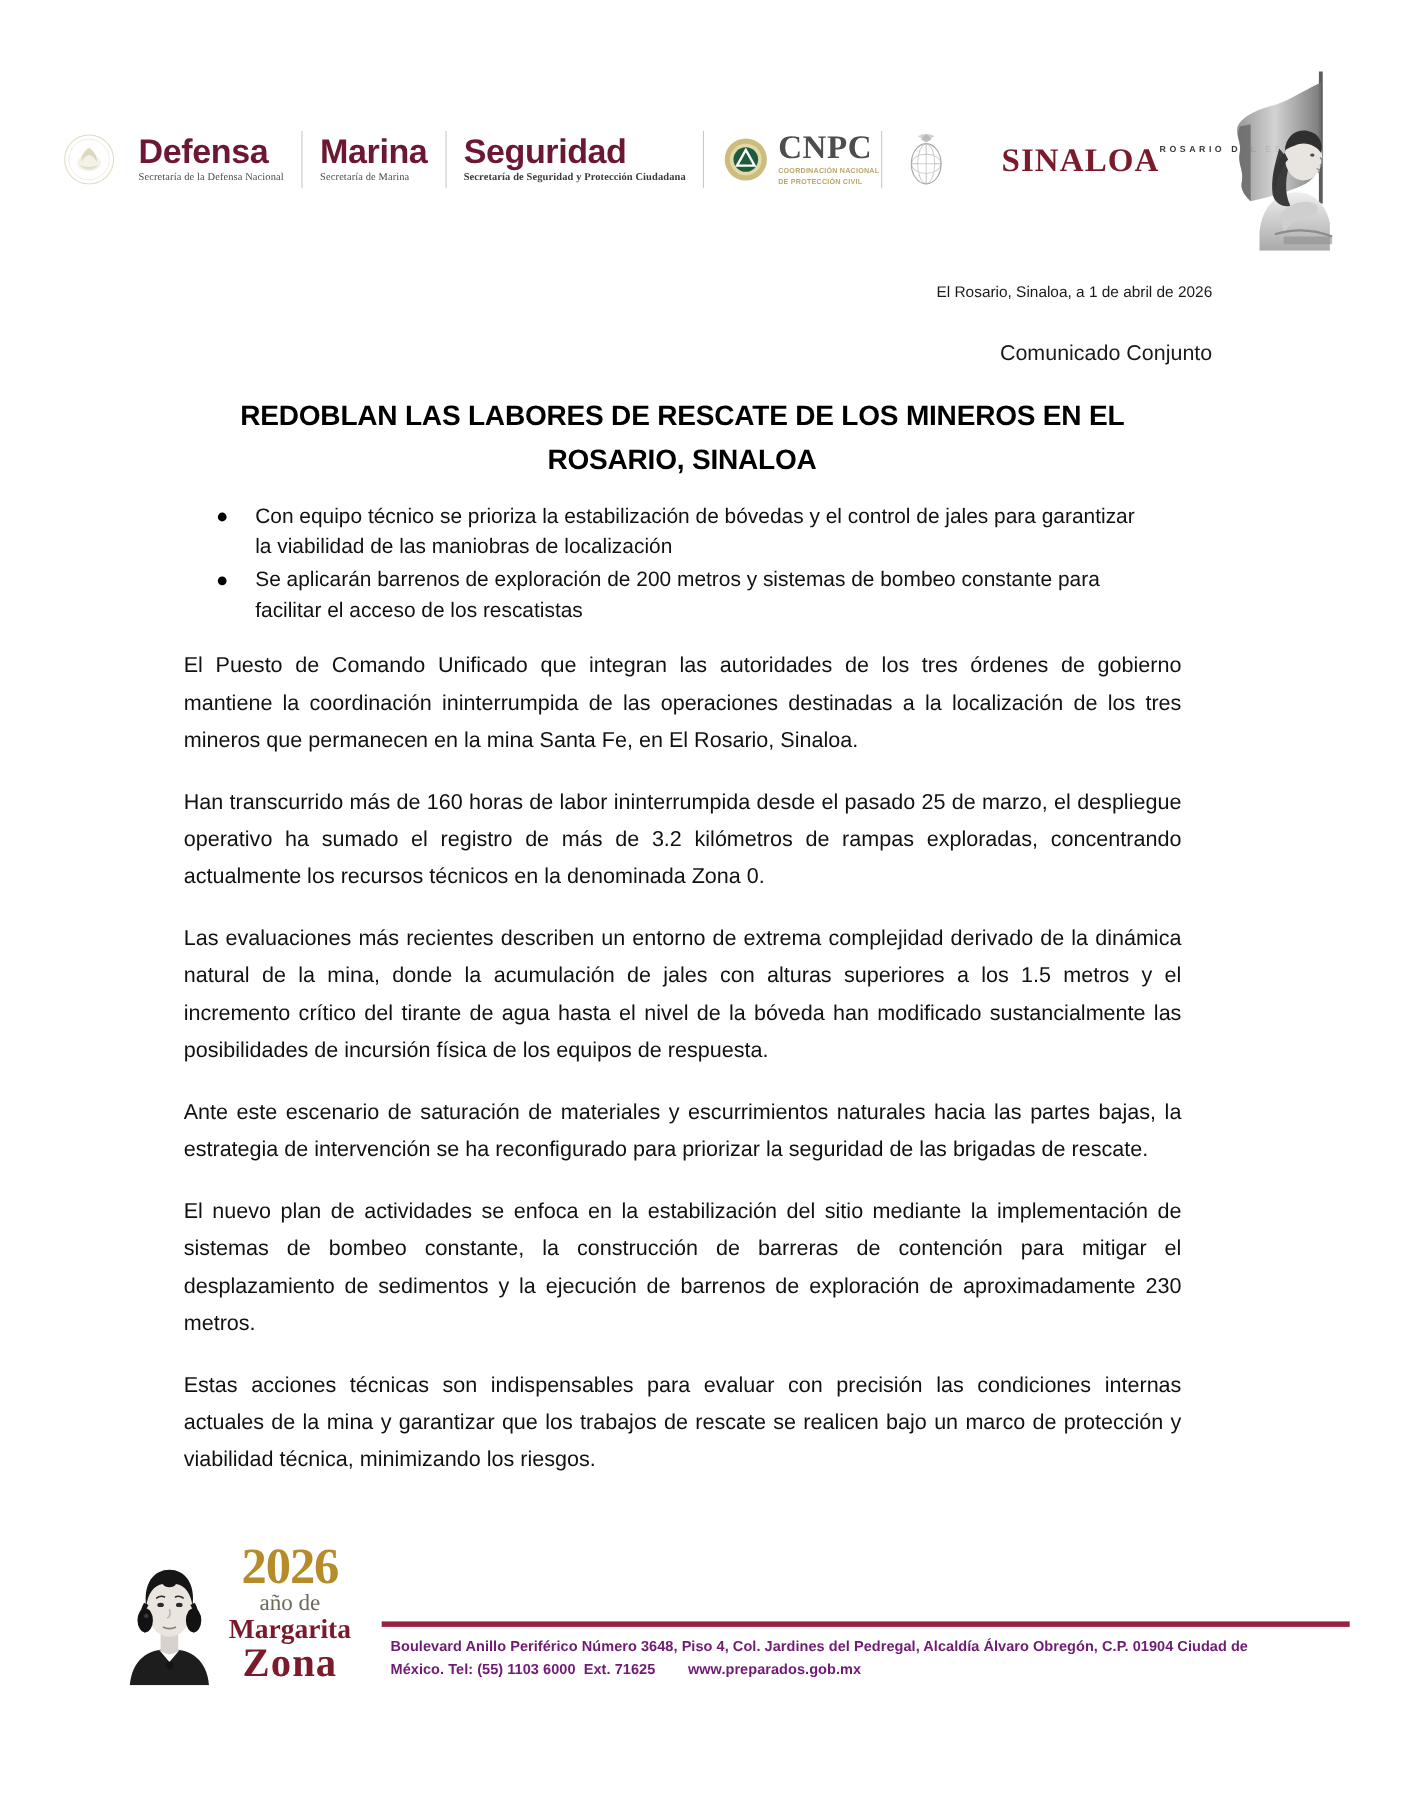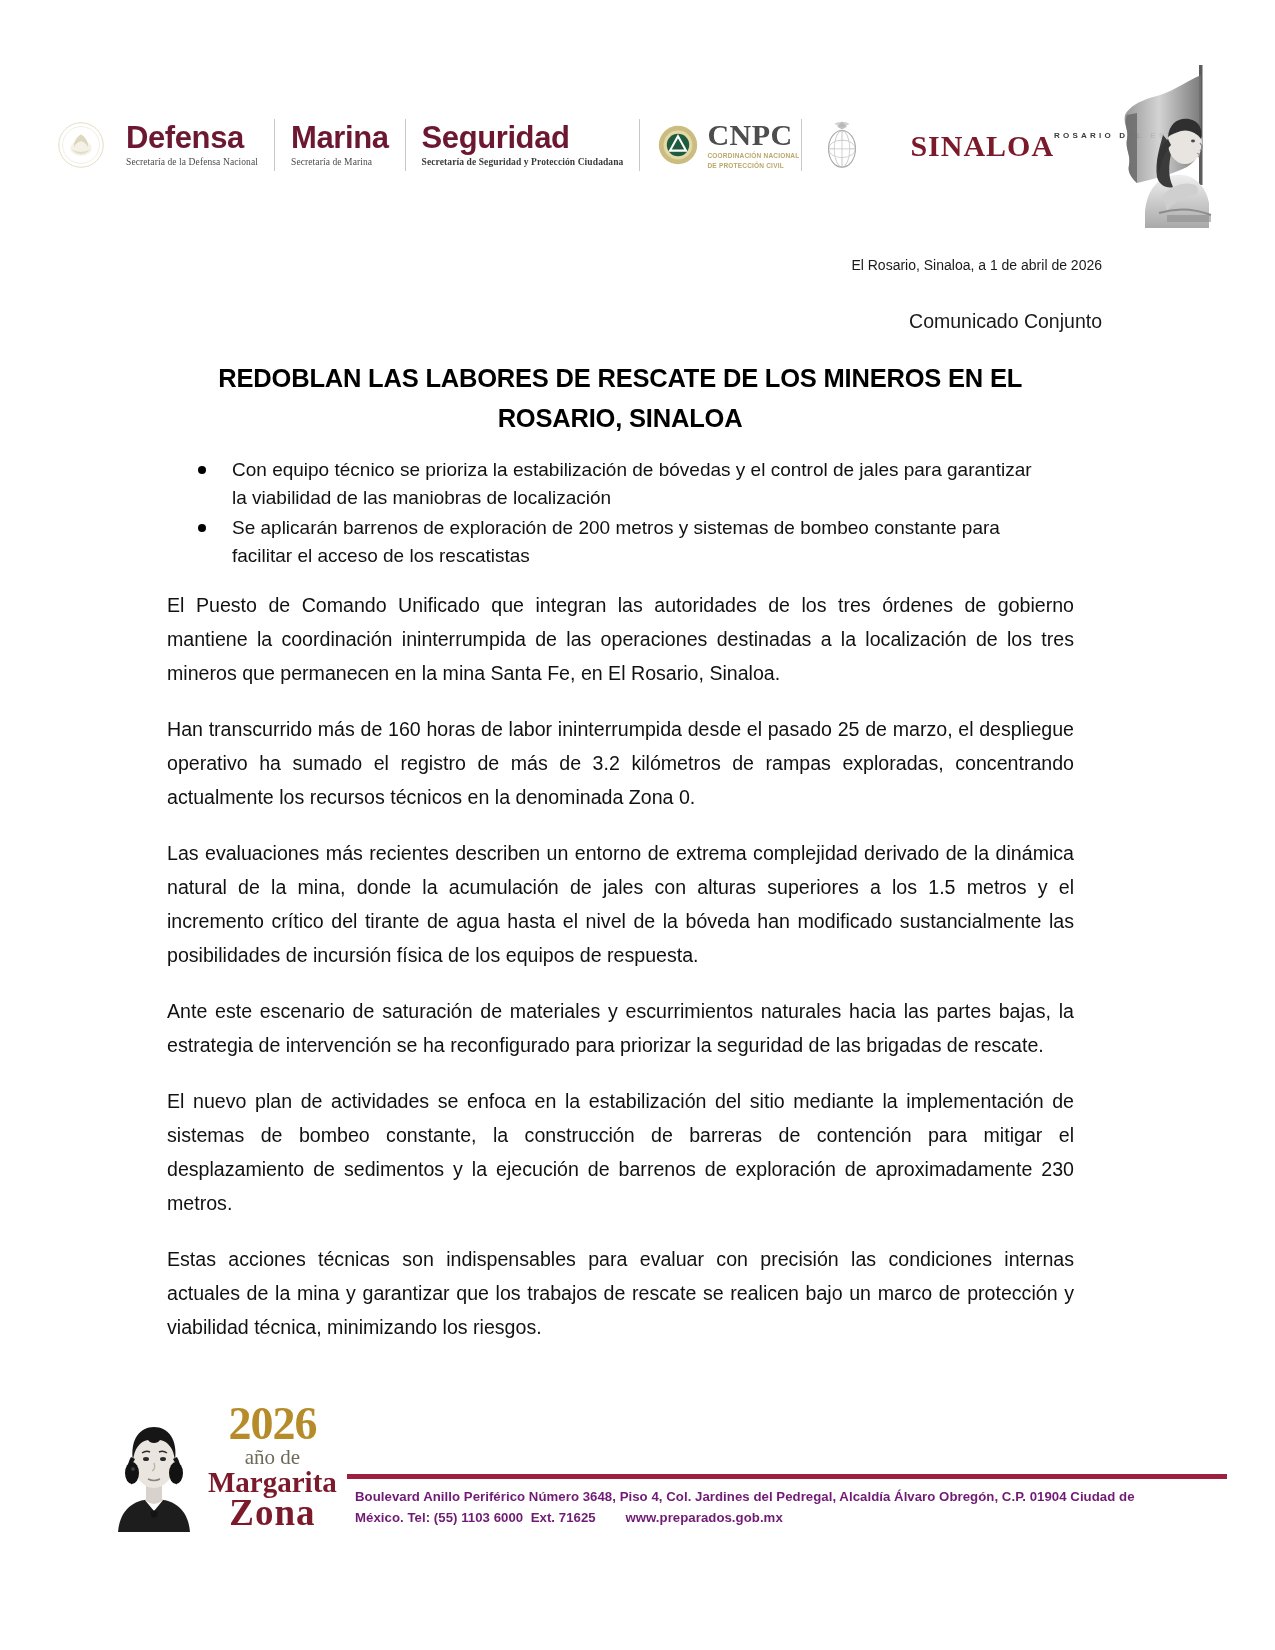--- a/index.html
+++ b/index.html
@@ -265,21 +265,21 @@
   }
   .m-anode {
     font-family: "Liberation Serif", serif;
     font-size: 21px;
     line-height: 22px;
     color: #6d6a58;
   }
   .m-margarita {
     font-family: "Liberation Serif", serif;
     font-weight: bold;
-    font-size: 29px;
+    font-size: 25px;
     line-height: 28px;
     color: #7b1a2b;
     text-align: center;
   }
   .m-maza {
     font-family: "Liberation Serif", serif;
     font-weight: bold;
     font-size: 37px;
     line-height: 34px;
     color: #7b1a2b;

